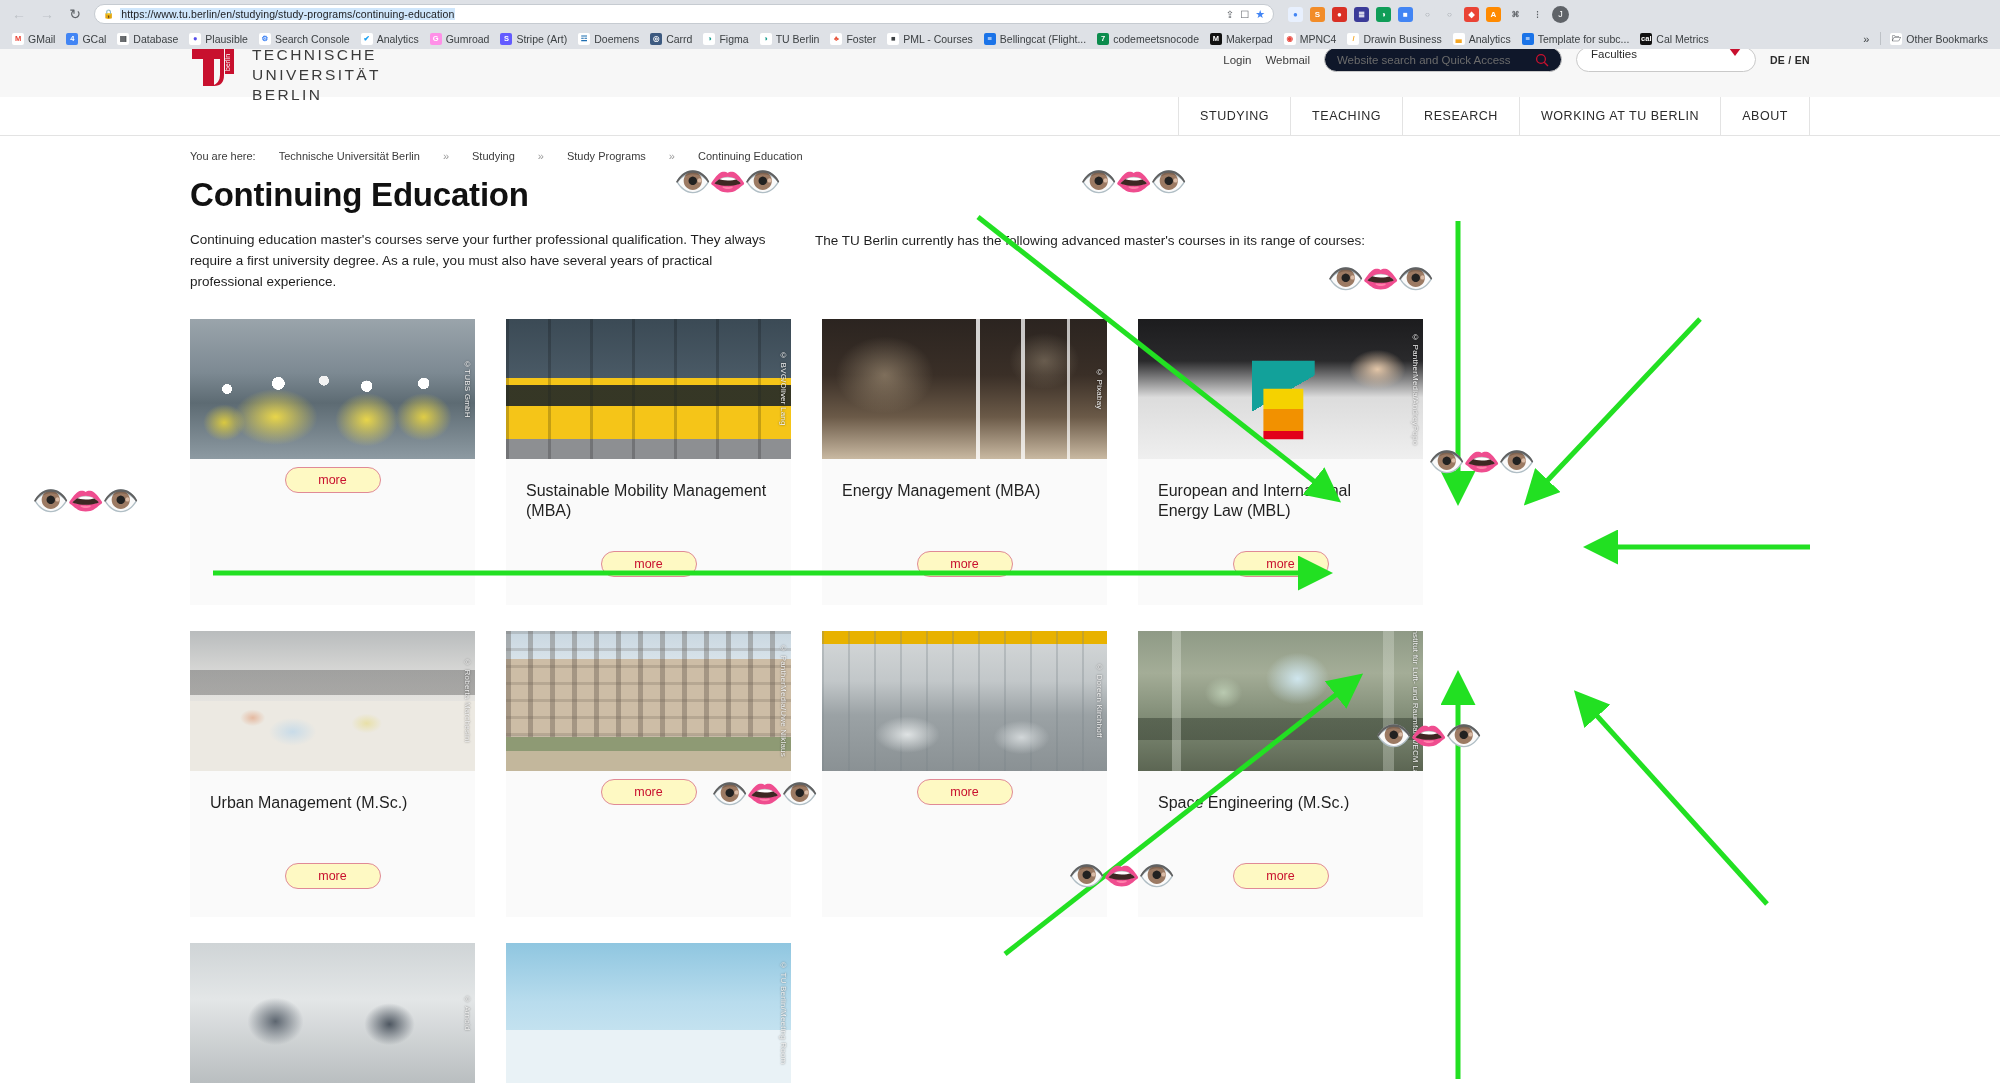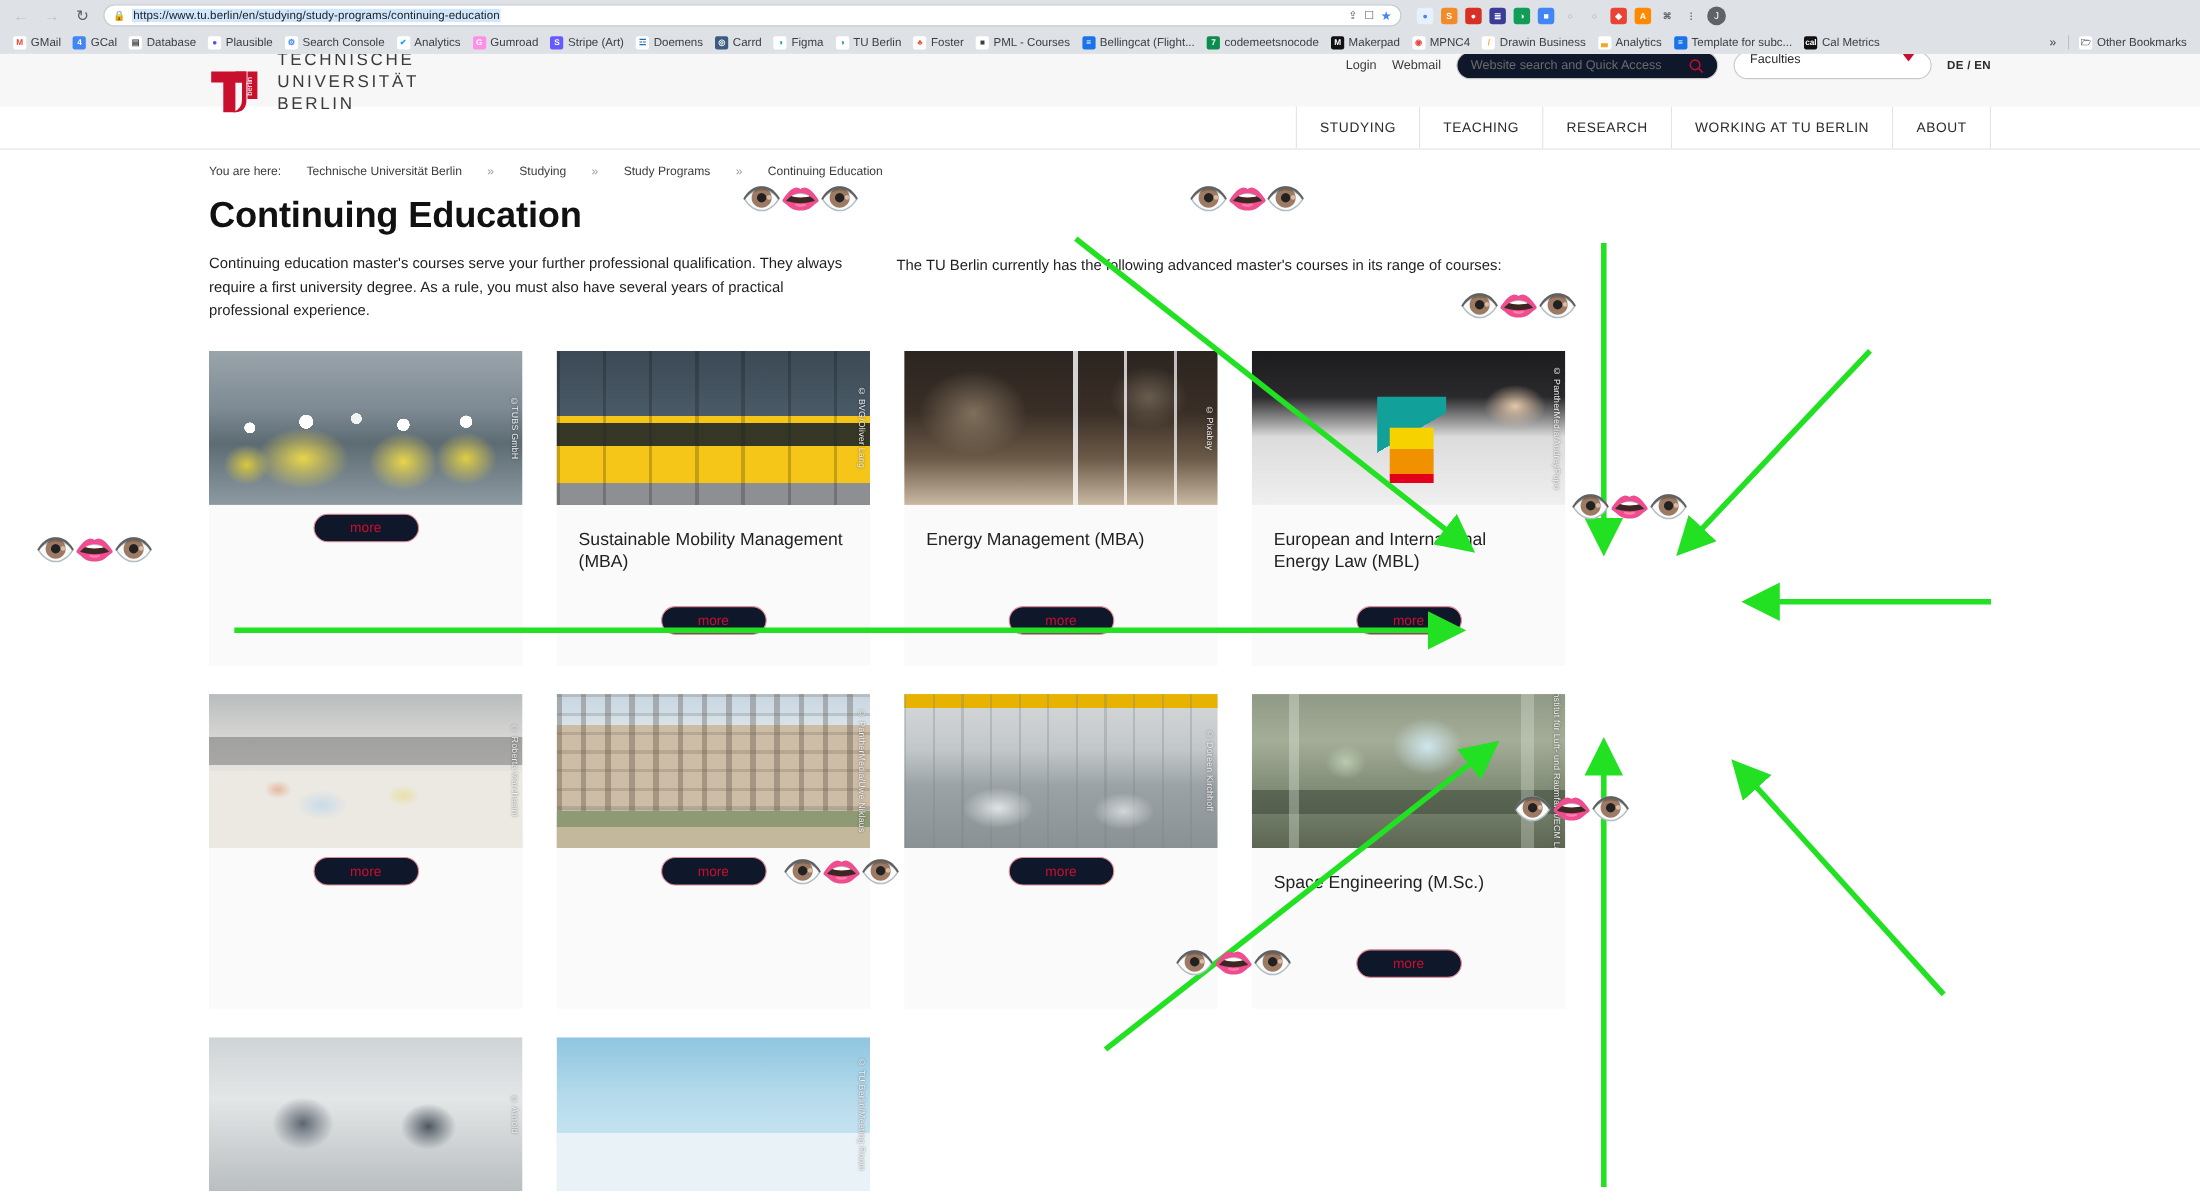--- a/index.html
+++ b/index.html
@@ -65,21 +65,21 @@
   .bm-divider { width: 1px; height: 13px; background: #bdc1c6; margin: 0 3px; }
 
   
   .page { position: relative; width: 2000px; height: 1034px; background: #fff; overflow: hidden; }
 
   .tu-header {
     background: #f7f7f7; height: 48px;
     display: flex; align-items: center; padding-top: 4px;
   }
   .tu-inner { width: 1620px; margin: 0 auto; display: flex; align-items: center; position: relative; }
-  .logo-row { display: flex; align-items: flex-end; gap: 14px; }
+  .logo-row { display: flex; align-items: flex-start; gap: 14px; }
   .tu-mark {
     width: 48px; height: 44px; position: relative; flex: none;
   }
   .tu-word {
     font-family: "Liberation Sans", sans-serif;
     font-size: 15.5px; line-height: 1.28; color: #3b3b3b;
     letter-spacing: 2.4px; font-weight: 400;
   }
   .hdr-right {
     position: absolute; right: 0; top: 2px;
@@ -141,21 +141,21 @@
     writing-mode: vertical-rl; font-size: 8px; color: #f0f0f0;
     padding: 8px 3px; letter-spacing: .2px; white-space: nowrap;
     text-shadow: 0 0 2px rgba(0,0,0,.6);
   }
   .card-title {
     font-size: 16px; line-height: 1.28; color: #1f1f1f;
     padding: 22px 20px 0 20px; min-height: 84px;
   }
   .more-btn {
     width: 96px; height: 26px; border: 1px solid #e08a96; border-radius: 14px;
-    color: #c8102e; font-size: 12.5px; background: #0f172a;
+    color: #c8102e; font-size: 12.5px; background: #fef9c3;
     display: flex; align-items: center; justify-content: center;
     margin: 8px auto 0 auto;
   }
 
   
   .ph { position: absolute; inset: 0; }
 
   
   .overlay { position: absolute; inset: 0; pointer-events: none; }
   .emoji-mark {
@@ -409,20 +409,21 @@
       </div>
     <div class="grid" id="row2">
         <div class="card">
           <div class="card-img">
             <div class="ph" style="background:linear-gradient(180deg,#b9bcbd 0%,#d8d8d6 30%,#e8e6e2 55%,#cfcbc4 100%)"></div>
             <div class="ph" style="background:linear-gradient(180deg,transparent 0 50%,#ece9e2 50% 100%)"></div>
             <div class="ph" style="background:radial-gradient(ellipse 34px 20px at 36% 72%,#c8dbe8,transparent 70%),radial-gradient(ellipse 22px 14px at 62% 66%,#e8e0a8,transparent 70%),radial-gradient(ellipse 18px 12px at 22% 62%,#e5b9a0,transparent 70%)"></div>
             <div class="ph" style="background:linear-gradient(180deg,transparent 0 28%,rgba(60,60,60,.35) 28% 46%,transparent 46%)"></div>
             <div class="credit">© Roberta Marchesini</div>
           </div>
+          <div class="card-title">Urban Management (M.Sc.)</div>
           <div class="more-btn">more</div>
         </div>
         <div class="card">
           <div class="card-img">
             <div class="ph" style="background:linear-gradient(180deg,#c8d6e0 0%,#dce6ec 26%,#cfc4b4 60%,#b9a88f 100%)"></div>
             <div class="ph" style="background:linear-gradient(180deg,transparent 0 20%,#cdbda6 20% 74%,transparent 74%)"></div>
             <div class="ph" style="background:repeating-linear-gradient(90deg,rgba(70,60,50,.35) 0 5px,transparent 5px 22px),repeating-linear-gradient(180deg,rgba(70,60,50,.2) 0 3px,transparent 3px 17px);opacity:.85"></div>
             <div class="ph" style="background:linear-gradient(180deg,transparent 0 76%,#8e9a74 76% 86%,#c3b79c 86% 100%)"></div>
             <div class="credit">© PantherMedia/Uwe Niklaus</div>
           </div>

